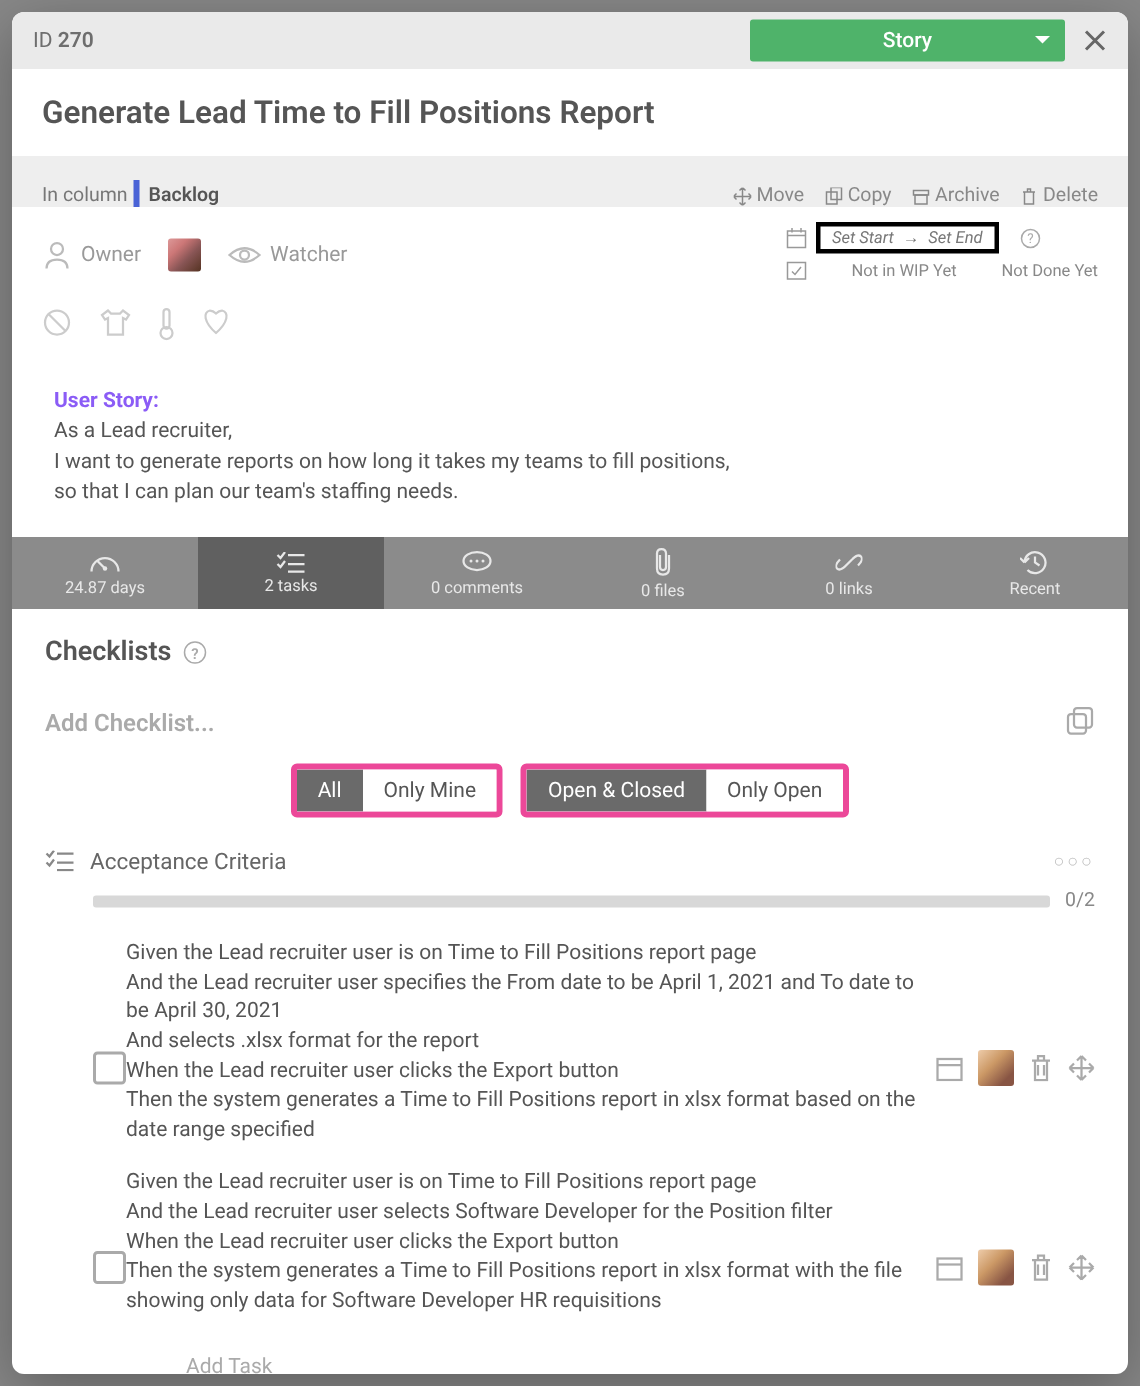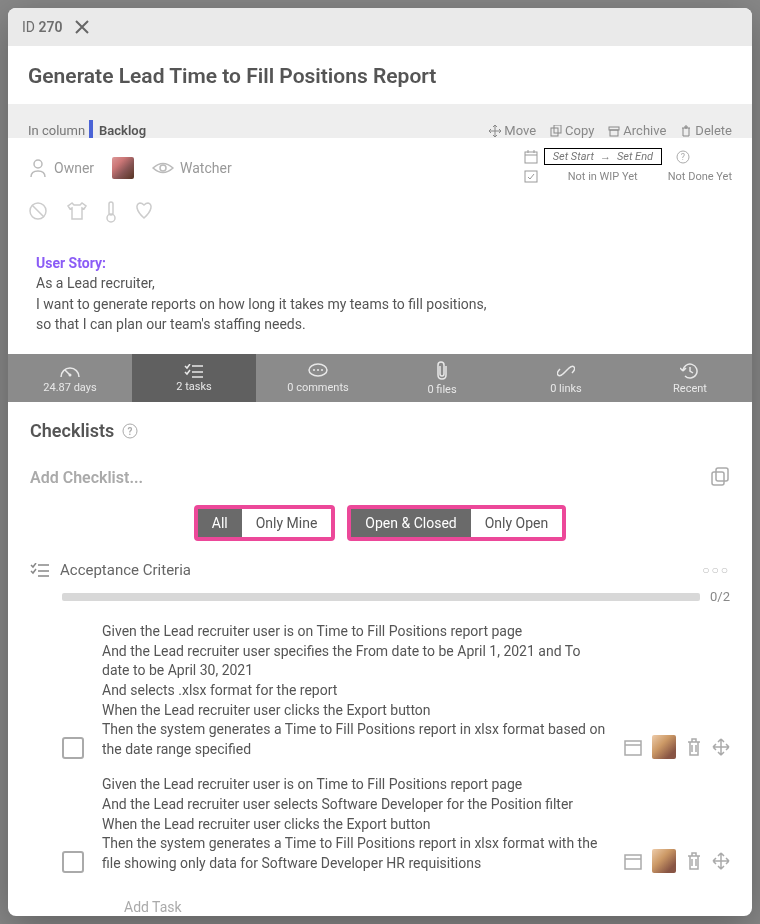--- a/index.html
+++ b/index.html
@@ -14,21 +14,21 @@
 .colrow{display:flex;align-items:flex-end;background:#eee;height:34px;padding:0 20px;font-size:13px;color:#777}
 .colrow .bar{width:4px;height:18px;background:#4a63d6;margin:0 6px 0 4px}
 .colrow .actions{margin-left:auto;display:flex;gap:14px}
 .colrow .act{display:flex;align-items:center;gap:3px;cursor:pointer;color:#888}
 .own-row{display:flex;align-items:center;padding:10px 20px;gap:18px}
 .own{display:flex;align-items:center;gap:6px;color:#999;font-size:14px}
 .own svg{color:#bbb}
 .avatar{width:22px;height:22px;border-radius:2px;background:linear-gradient(135deg,#d99 0%,#c77 30%,#855 60%,#532 100%)}
 .sched{margin-left:auto;font-size:12px;color:#888}
 .sched-row{display:flex;align-items:center;gap:6px;margin-bottom:4px}
-.sched-box{border:1px solid #000000;padding:1px 8px;display:flex;align-items:center;gap:6px;font-style:italic;font-size:11px;color:#777}
+.sched-box{border:3px solid #000000;padding:1px 8px;display:flex;align-items:center;gap:6px;font-style:italic;font-size:11px;color:#777}
 .sched-sub{display:flex;gap:30px;font-size:11px;padding-left:24px}
 .help-ic{margin-left:8px;color:#aaa}
 .iconrow{display:flex;gap:18px;padding:4px 20px 16px;color:#ccc}
 .iconrow span{cursor:pointer}
 .desc{padding:14px 28px 20px;font-size:14px;color:#555;line-height:1.45}
 .desc .h{font-weight:700;color:#8b5cf6}
 .tabs{display:flex;background:#8b8b8b;height:48px}
 .tab{flex:1;display:flex;flex-direction:column;align-items:center;justify-content:center;color:#e8e8e8;font-size:11px;cursor:pointer;gap:2px}
 .tab.active{background:#606060}
 .chk-hdr{display:flex;align-items:center;padding:18px 22px;font-size:18px;color:#555;font-weight:600;gap:8px}
@@ -38,36 +38,42 @@
 .filters{display:flex;justify-content:center;gap:12px;padding:4px 0 14px}
 .bgroup{display:flex;border:4px solid #ec4899;border-radius:4px;overflow:hidden}
 .bgroup .b{padding:6px 14px;font-size:14px;cursor:pointer;background:#fff;color:#555}
 .bgroup .b.on{background:#6a6a6a;color:#fff}
 .checklist{padding:0 22px}
 .cl-title{display:flex;align-items:center;gap:10px;color:#666;font-size:15px;font-weight:400;padding:6px 0}
 .cl-title .dots{margin-left:auto;color:#bbb;font-size:12px;letter-spacing:2px;cursor:pointer}
 .progress{display:flex;align-items:center;gap:10px;margin:4px 0 10px 32px}
 .progress .barbg{flex:1;height:8px;background:#d8d8d8;border-radius:2px}
 .progress .cnt{font-size:13px;color:#888}
-.task{display:flex;align-items:flex-end;gap:18px;padding:8px 0 8px 32px}
+.task{display:flex;align-items:center;padding:8px 0 8px 32px}
 .cb{width:22px;height:22px;border:2px solid #aaa;border-radius:3px;flex-shrink:0;margin-top:34px;cursor:pointer}
 .tbody{flex:1;font-size:14px;color:#555;line-height:1.4}
 .tacts{display:flex;gap:10px;align-items:center;color:#aaa;margin-top:34px}
 .tacts .av{width:24px;height:24px;border-radius:2px;background:linear-gradient(135deg,#eca 0%,#c96 40%,#854 80%)}
 .tacts span,.tacts svg{cursor:pointer}
 .addtask{padding:18px 0 10px 94px;color:#aaa;font-size:14px;cursor:pointer}
 svg{display:block}
 </style>
 </head>
 <body>
 
 <div class="modal">
   <div class="hdr">
     <span>ID</span>&nbsp;
     <span class="idnum">270</span>
+    <div class="story-btn">
+      <span>Story</span>
+      <svg width="10" height="6" viewBox="0 0 10 6">
+          <path d="M0 0 L5 5 L10 0 Z" fill="#fff"></path>
+        </svg>
+    </div>
     <span class="close">
       <svg width="16" height="16" viewBox="0 0 16 16">
           <path d="M2 2 L14 14 M14 2 L2 14" stroke="#666" stroke-width="2"></path>
         </svg>
     </span>
   </div>
 
   <div class="title">Generate Lead Time to Fill Positions Report</div>
 
   <div class="colrow">

